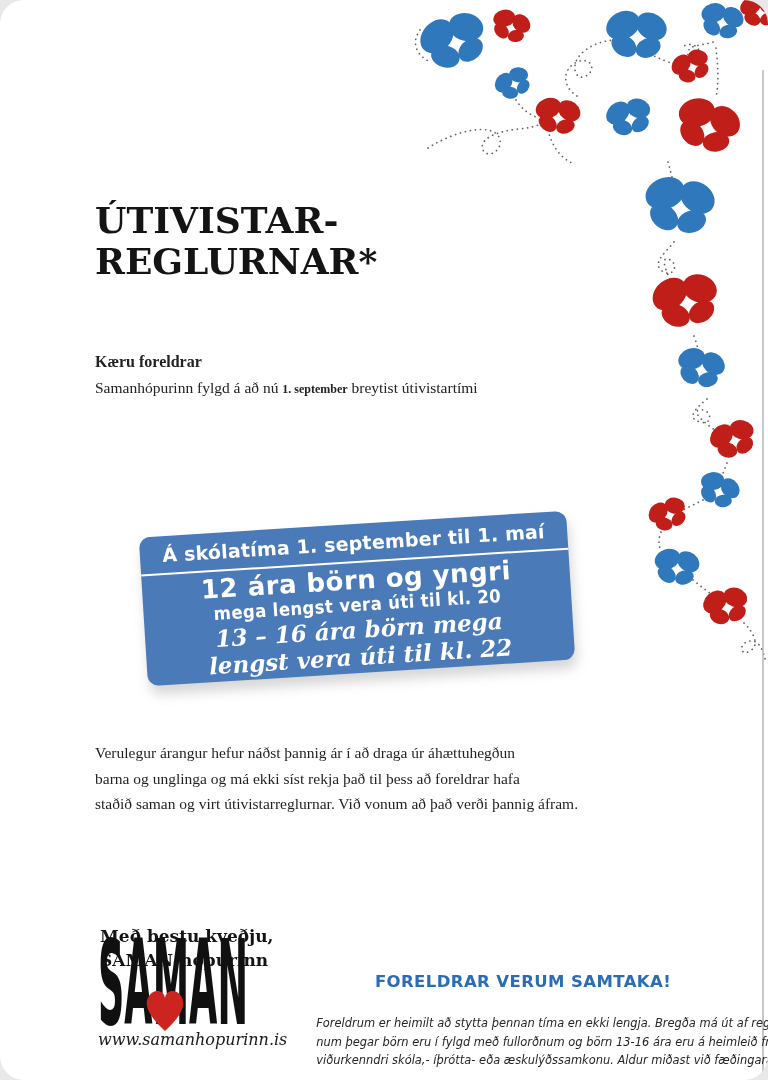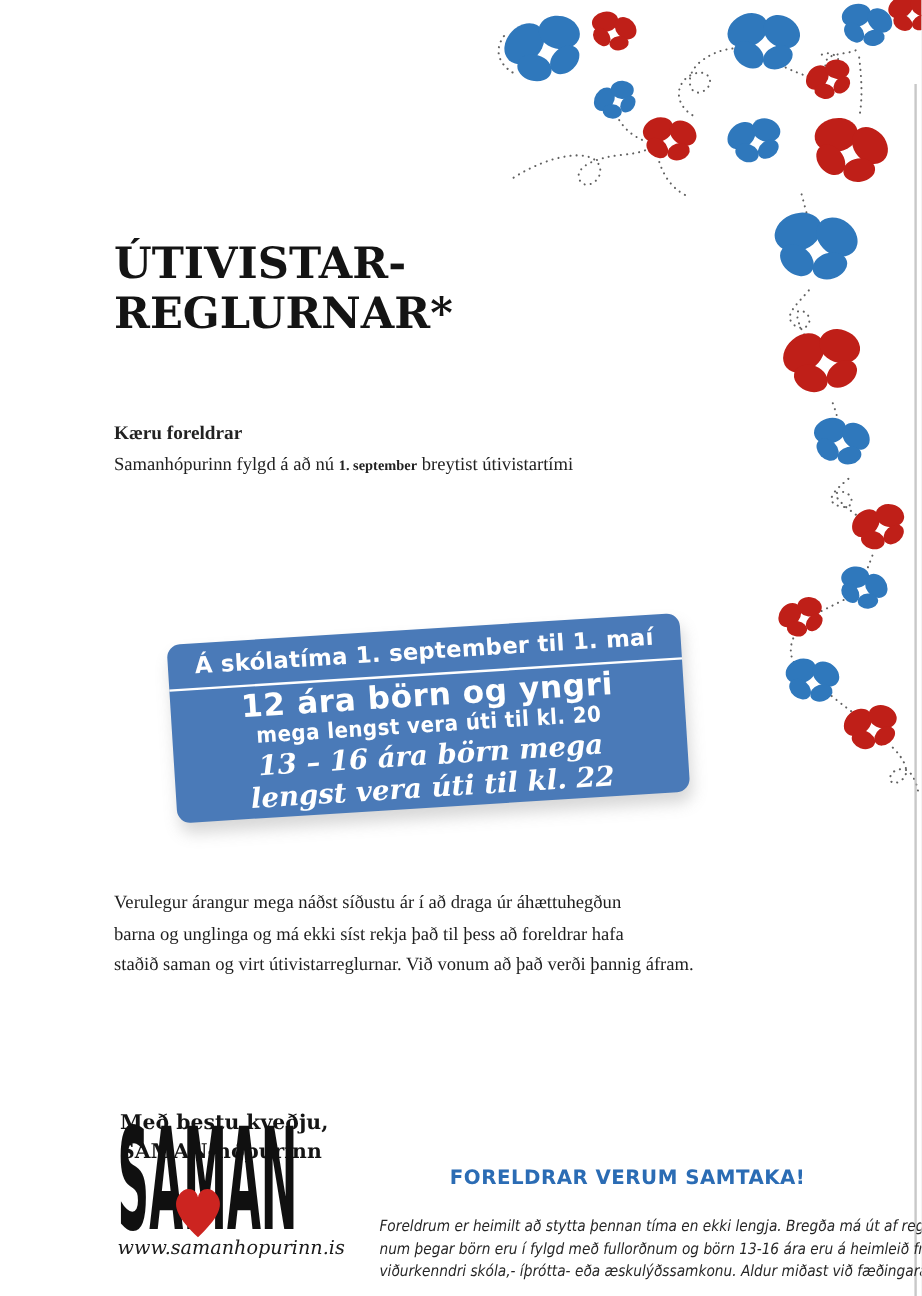--- a/index.html
+++ b/index.html
@@ -1,19 +1,19 @@
 <!DOCTYPE html>
 <html style="--banner-blue: #4a7ab8; --butterfly-blue: #2f78bc; --butterfly-red: #bf1f18; --heading-blue: #2b6cb4; --heart-red: #cc2420; --trail: #3a3a3a; --scan-line: #b5b5b5;"><head>
 <meta charset="utf-8">
 <style>
   html,body{margin:0;padding:0;background:#e8e8e8;}
   .page{
     position:relative;width:768px;height:1080px;margin:0 auto;
     background:#ffffff;overflow:hidden;
-    font-family:"Liberation Serif", serif;color:#1f1f1f;
+    font-family:"Liberation Serif", serif;color:#1f1f1f;border-radius:24px;
   }
   .abs{position:absolute;}
   
   .decor{left:0;top:0;width:768px;height:1080px;pointer-events:none;}
   .bfly-blue{fill:var(--butterfly-blue,#2f78bc);}
   .bfly-red{fill:var(--butterfly-red,#bf1f18);}
   .trail{fill:none;stroke:var(--trail,#3a3a3a);stroke-width:1.7;
          stroke-dasharray:0.1 5;stroke-linecap:round;opacity:.8;}
   .scan-line{left:762px;top:70px;width:2px;height:1010px;
              background:var(--scan-line,#b5b5b5);opacity:.75;}
@@ -144,21 +144,21 @@
     <div class="banner-header">Á skólatíma 1. september til 1. maí</div>
     <div class="banner-body">
       <div class="banner-b1">12 ára börn og yngri</div>
       <div class="banner-b2">mega lengst vera úti til kl. 20</div>
       <div class="banner-i1">13 – 16 ára börn mega</div>
       <div class="banner-i2">lengst vera úti til kl. 22</div>
     </div>
   </div>
 
   <div class="abs para">
-    <div>Verulegur árangur mega náðst síðustu ár í að draga úr áhættuhegðun</div>
+    <div>Verulegur árangur hefur náðst þannig ár í að draga úr áhættuhegðun</div>
     <div>barna og unglinga og má ekki síst rekja það til þess að foreldrar hafa</div>
     <div>staðið saman og virt útivistarreglurnar. Við vonum að það verði þannig áfram.</div>
   </div>
 
   <div class="abs closing">
     <div>Með bestu kveðju,</div>
     <div>SAMAN-hópurinn</div>
   </div>
 
   <svg class="abs logo" viewBox="0 0 150 98" xmlns="http://www.w3.org/2000/svg">

